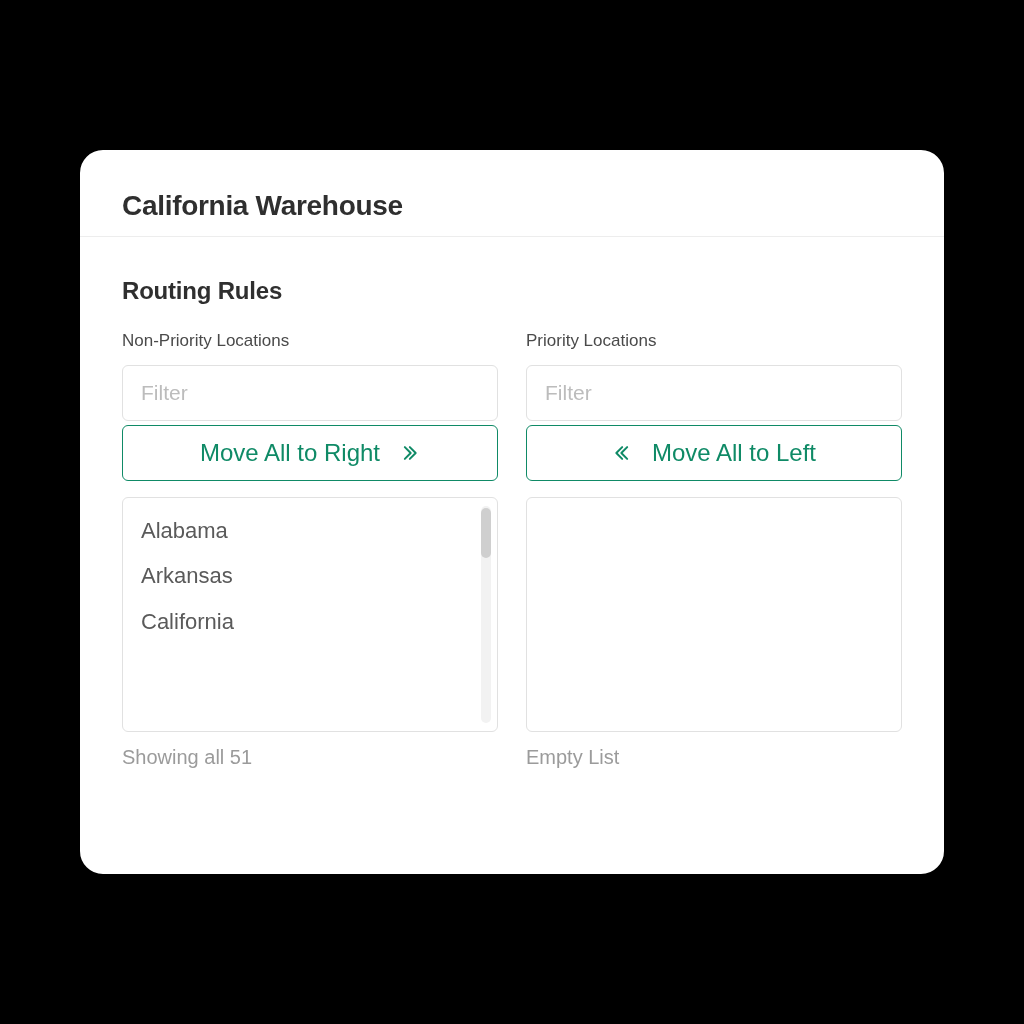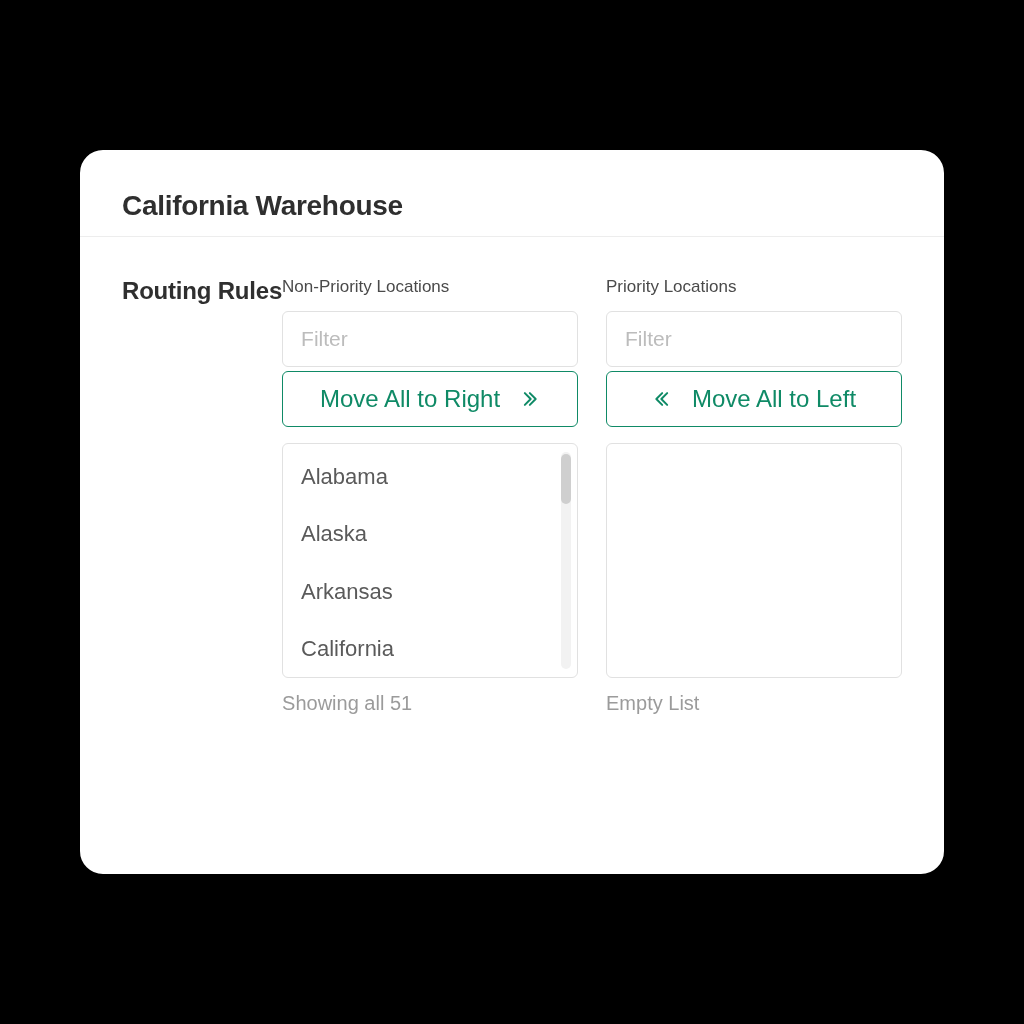--- a/index.html
+++ b/index.html
@@ -34,20 +34,21 @@
     font-size:28px;
     font-weight:700;
     color:var(--text-dark);
     letter-spacing:-0.3px;
   }
 
   .card-body{
     padding:40px 42px 28px 42px;
     flex:1;
     display:flex;
+    flex-direction:column;
     justify-content:center;
   }
 
   .section-title{
     font-size:24px;
     font-weight:700;
     color:var(--text-dark);
     margin-bottom:26px;
     letter-spacing:-0.2px;
   }
@@ -102,21 +103,21 @@
   .move-btn svg{stroke:var(--green);}
 
   .listbox{
     height:235px;
     border:1px solid var(--border-light);
     border-radius:6px;
     padding:14px 8px 14px 18px;
     position:relative;
     display:flex;
     flex-direction:column;
-    gap:20px;
+    gap:8px;
     overflow:hidden;
   }
   .listbox .item{
     font-size:22px;
     color:#5a5a5a;
     line-height:1.7;
     cursor:pointer;
   }
   .listbox .scroll-track{
     position:absolute;
@@ -156,21 +157,20 @@
         <button class="move-btn">
           <span>Move All to Right</span>
           <svg width="22" height="20" viewBox="0 0 24 24" fill="none" stroke-width="2.4" stroke-linecap="round" stroke-linejoin="round">
             <polyline points="7 5 14 12 7 19"></polyline>
             <polyline points="13 5 20 12 13 19"></polyline>
           </svg>
         </button>
 
         <div class="listbox">
           <div class="item">Alabama</div>
-          <div class="item">Alaska</div>
           <div class="item">Arkansas</div>
           <div class="item">California</div>
           <div class="scroll-track"></div>
           <div class="scroll-thumb"></div>
         </div>
 
         <div class="status">Showing all 51</div>
       </div>
 
       <div class="col">

